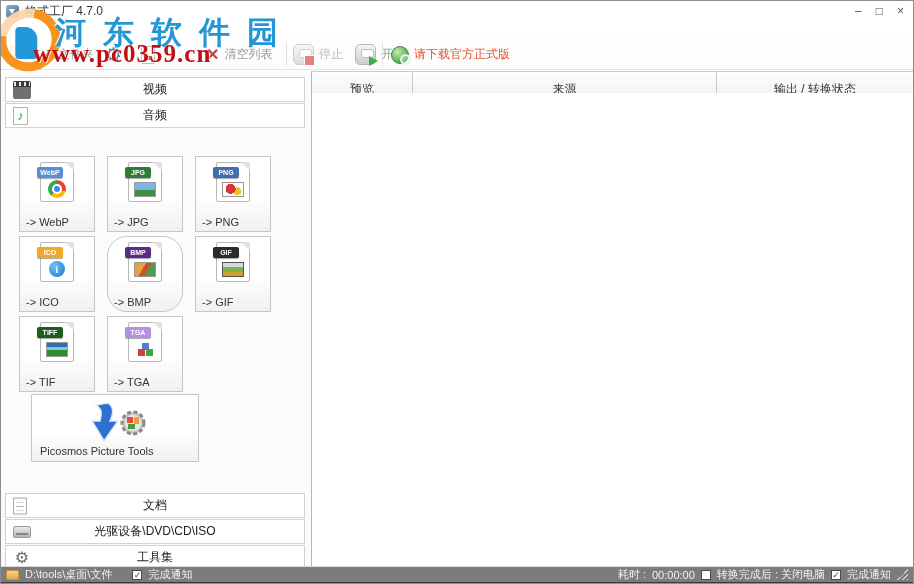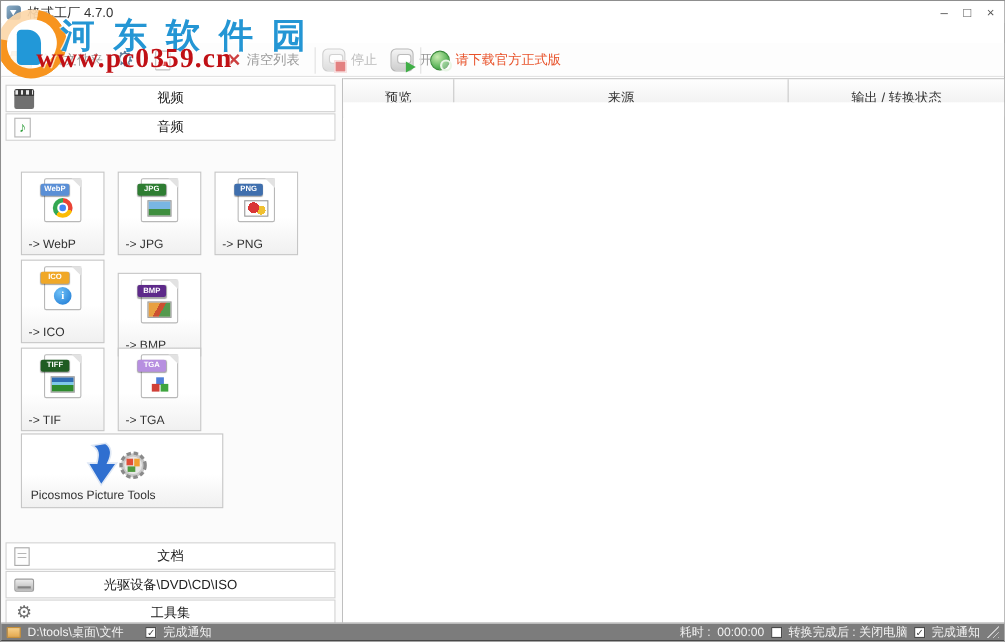--- a/index.html
+++ b/index.html
@@ -73,21 +73,21 @@
   .mini-webp { width:18px; height:18px; bottom:3px; border-radius:50%; background:conic-gradient(#ea4335 0 30%, #fbbc05 30% 62%, #34a853 62% 100%); }
   .mini-webp::after { content:""; position:absolute; inset:4px; border-radius:50%; background:#4285f4; border:2px solid #fff; }
   .mini-jpg { background:linear-gradient(#79b6e3 0 55%, #3f8f3f 55%); border:1px solid #999; }
   .mini-png { background:radial-gradient(circle at 38% 45%, #d93636 0 5px, rgba(0,0,0,0) 5px), radial-gradient(circle at 72% 62%, #f0c030 0 4px, rgba(0,0,0,0) 4px), #fdfdfd; border:1px solid #999; }
   .mini-ico { width:16px; height:16px; bottom:4px; border-radius:50%; background:radial-gradient(circle at 35% 30%, #6fc0f7, #1976d2); display:flex; align-items:center; justify-content:center; }
   .mini-ico::after { content:"i"; color:#fff; font-size:10px; font-weight:bold; font-family:"Liberation Serif", serif; }
   .mini-bmp { background:linear-gradient(120deg, #e8a040 0 40%, #cc5030 40% 60%, #55994d 60%); border:1px solid #999; }
   .mini-gif { background:linear-gradient(#d8d8d8 0 30%, #7cb24a 30% 70%, #caa42a 70%); border:1px solid #555; }
   .mini-tif { background:linear-gradient(#2f6db3 0 30%, #7ec8e8 30% 55%, #2e8b2e 55%); border:1px solid #999; }
   .mini-tga::before { content:""; position:absolute; left:4px; top:7px; width:7px; height:7px; background:#d04038; box-shadow:8px 0 0 #3fa53f, 4px -6px 0 #4f7fd9; }
-  .picosmos-card { position:absolute; left:18px; top:393px; width:184px; height:68px; background:linear-gradient(#ffffff 0 55%, #f0f0f0); border:1px solid #c6c6c6; }
+  .picosmos-card { position:absolute; left:30px; top:393px; width:168px; height:68px; background:linear-gradient(#ffffff 0 55%, #f0f0f0); border:1px solid #c6c6c6; }
   .picosmos-card .card-label { position:absolute; left:8px; bottom:4px; font-size:11px; color:#333; }
 
   
   .statusbar { position:absolute; left:0; right:0; bottom:0; height:17px; background:#7c7c7c; border-top:1px solid #d6d6d6; border-bottom:1px solid #3c3c3c; display:flex; align-items:center; gap:6px; padding:0 5px; font-size:11px; color:#f2f2f2; }
   .sb-folder { width:13px; height:10px; background:linear-gradient(#f7d08a,#e3a94f); border:1px solid #c8903a; border-radius:1px; position:relative; flex:none; }
   .cb { width:10px; height:10px; background:#fff; border:1px solid #4a4a4a; color:#444; font-size:9px; line-height:9px; text-align:center; flex:none; }
   .sb-spacer { flex:1; }
   .grip { width:11px; height:11px; flex:none; background:linear-gradient(135deg, rgba(0,0,0,0) 0 50%, #c9c9c9 50% 58%, rgba(0,0,0,0) 58% 72%, #c9c9c9 72% 80%, rgba(0,0,0,0) 80% 94%, #c9c9c9 94%); }
 
   
@@ -179,26 +179,33 @@
       <div class="card-label">-&gt; PNG</div>
     </div>
 
     <div class="tool-card" style="left:18px; top:165px;">
       <div class="ficon">
         <span class="band" style="background:#f0a828">ICO</span>
         <span class="mini mini-ico"></span>
       </div>
       <div class="card-label">-&gt; ICO</div>
     </div>
-    <div class="tool-card" style="left:106px; top:177px;">
+    <div class="tool-card" style="left:106px; top:165px;border-radius:20px;">
       <div class="ficon">
         <span class="band" style="background:#5e2a8a">BMP</span>
         <span class="mini mini-bmp"></span>
       </div>
       <div class="card-label">-&gt; BMP</div>
+    </div>
+    <div class="tool-card" style="left:194px; top:165px;">
+      <div class="ficon">
+        <span class="band" style="background:#2b2b2b">GIF</span>
+        <span class="mini mini-gif"></span>
+      </div>
+      <div class="card-label">-&gt; GIF</div>
     </div>
 
     <div class="tool-card" style="left:18px; top:245px;">
       <div class="ficon">
         <span class="band" style="background:#1f5c22">TIFF</span>
         <span class="mini mini-tif"></span>
       </div>
       <div class="card-label">-&gt; TIF</div>
     </div>
     <div class="tool-card" style="left:106px; top:245px;">

